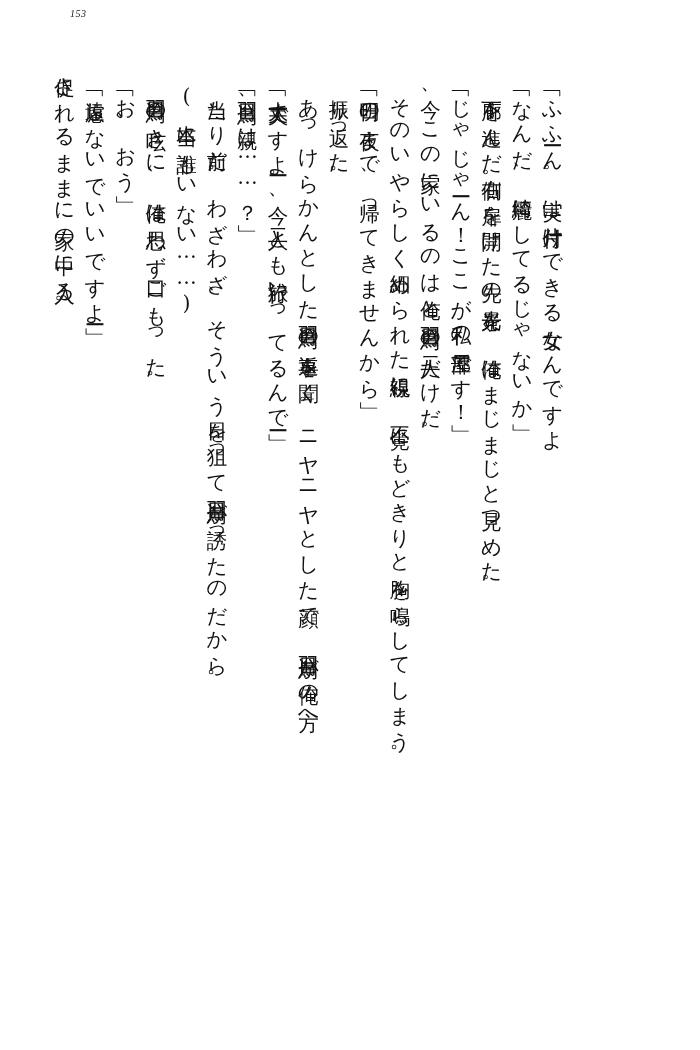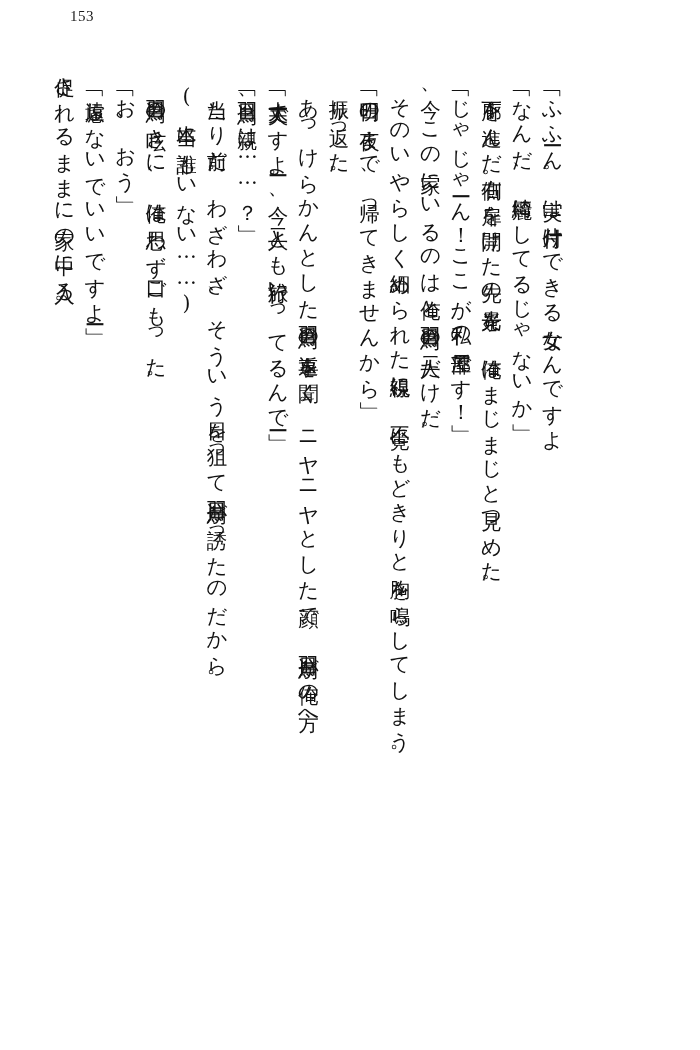--- a/index.html
+++ b/index.html
@@ -20,24 +20,25 @@
     left: 0;
     top: 0;
     width: 700px;
     height: 1050px;
     background: #ffffff;
   }
   .page-number {
     position: absolute;
     left: 70px;
     top: 8px;
-    font-size: 15px;
+    font-size: 10px;
     font-family: "Liberation Serif", "DejaVu Serif", serif;
     letter-spacing: 0.5px;
     color: #1a1a1a;
+    font-style: italic;
   }
   .body-text {
     position: absolute;
     top: 62px;
     right: 48px;
     height: 930px;
     width: 608px;
     display: flex;
     flex-direction: row;
     justify-content: flex-start;

